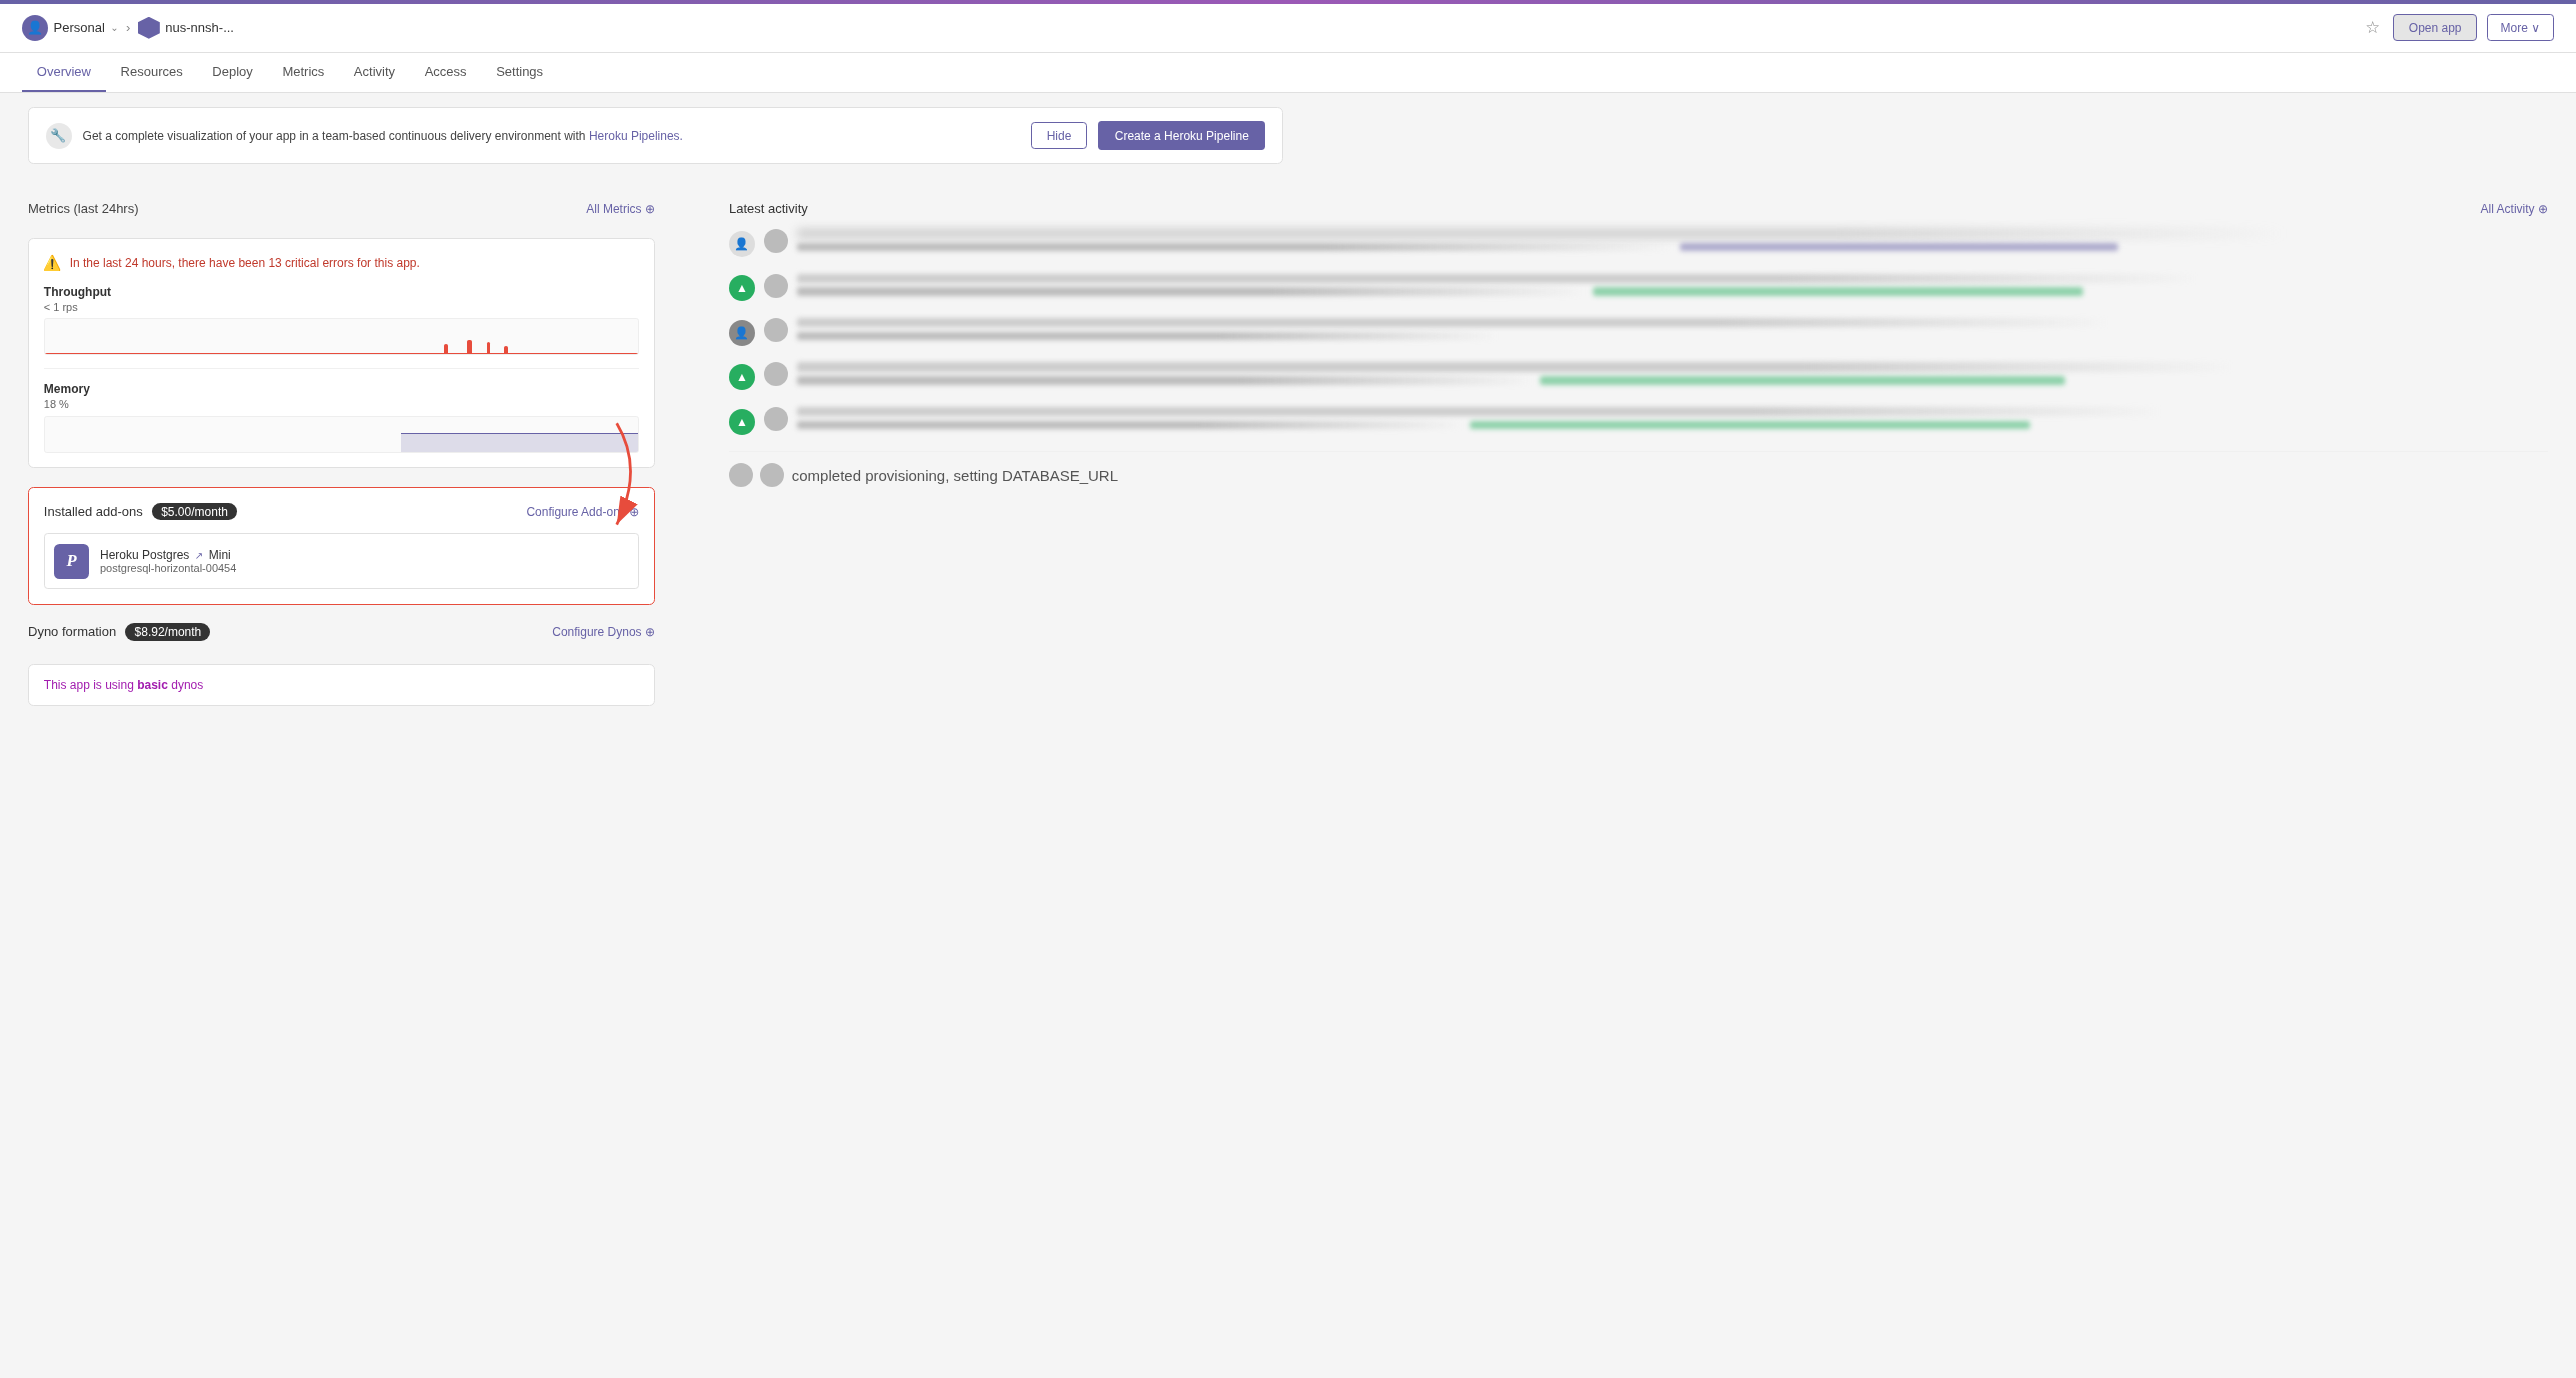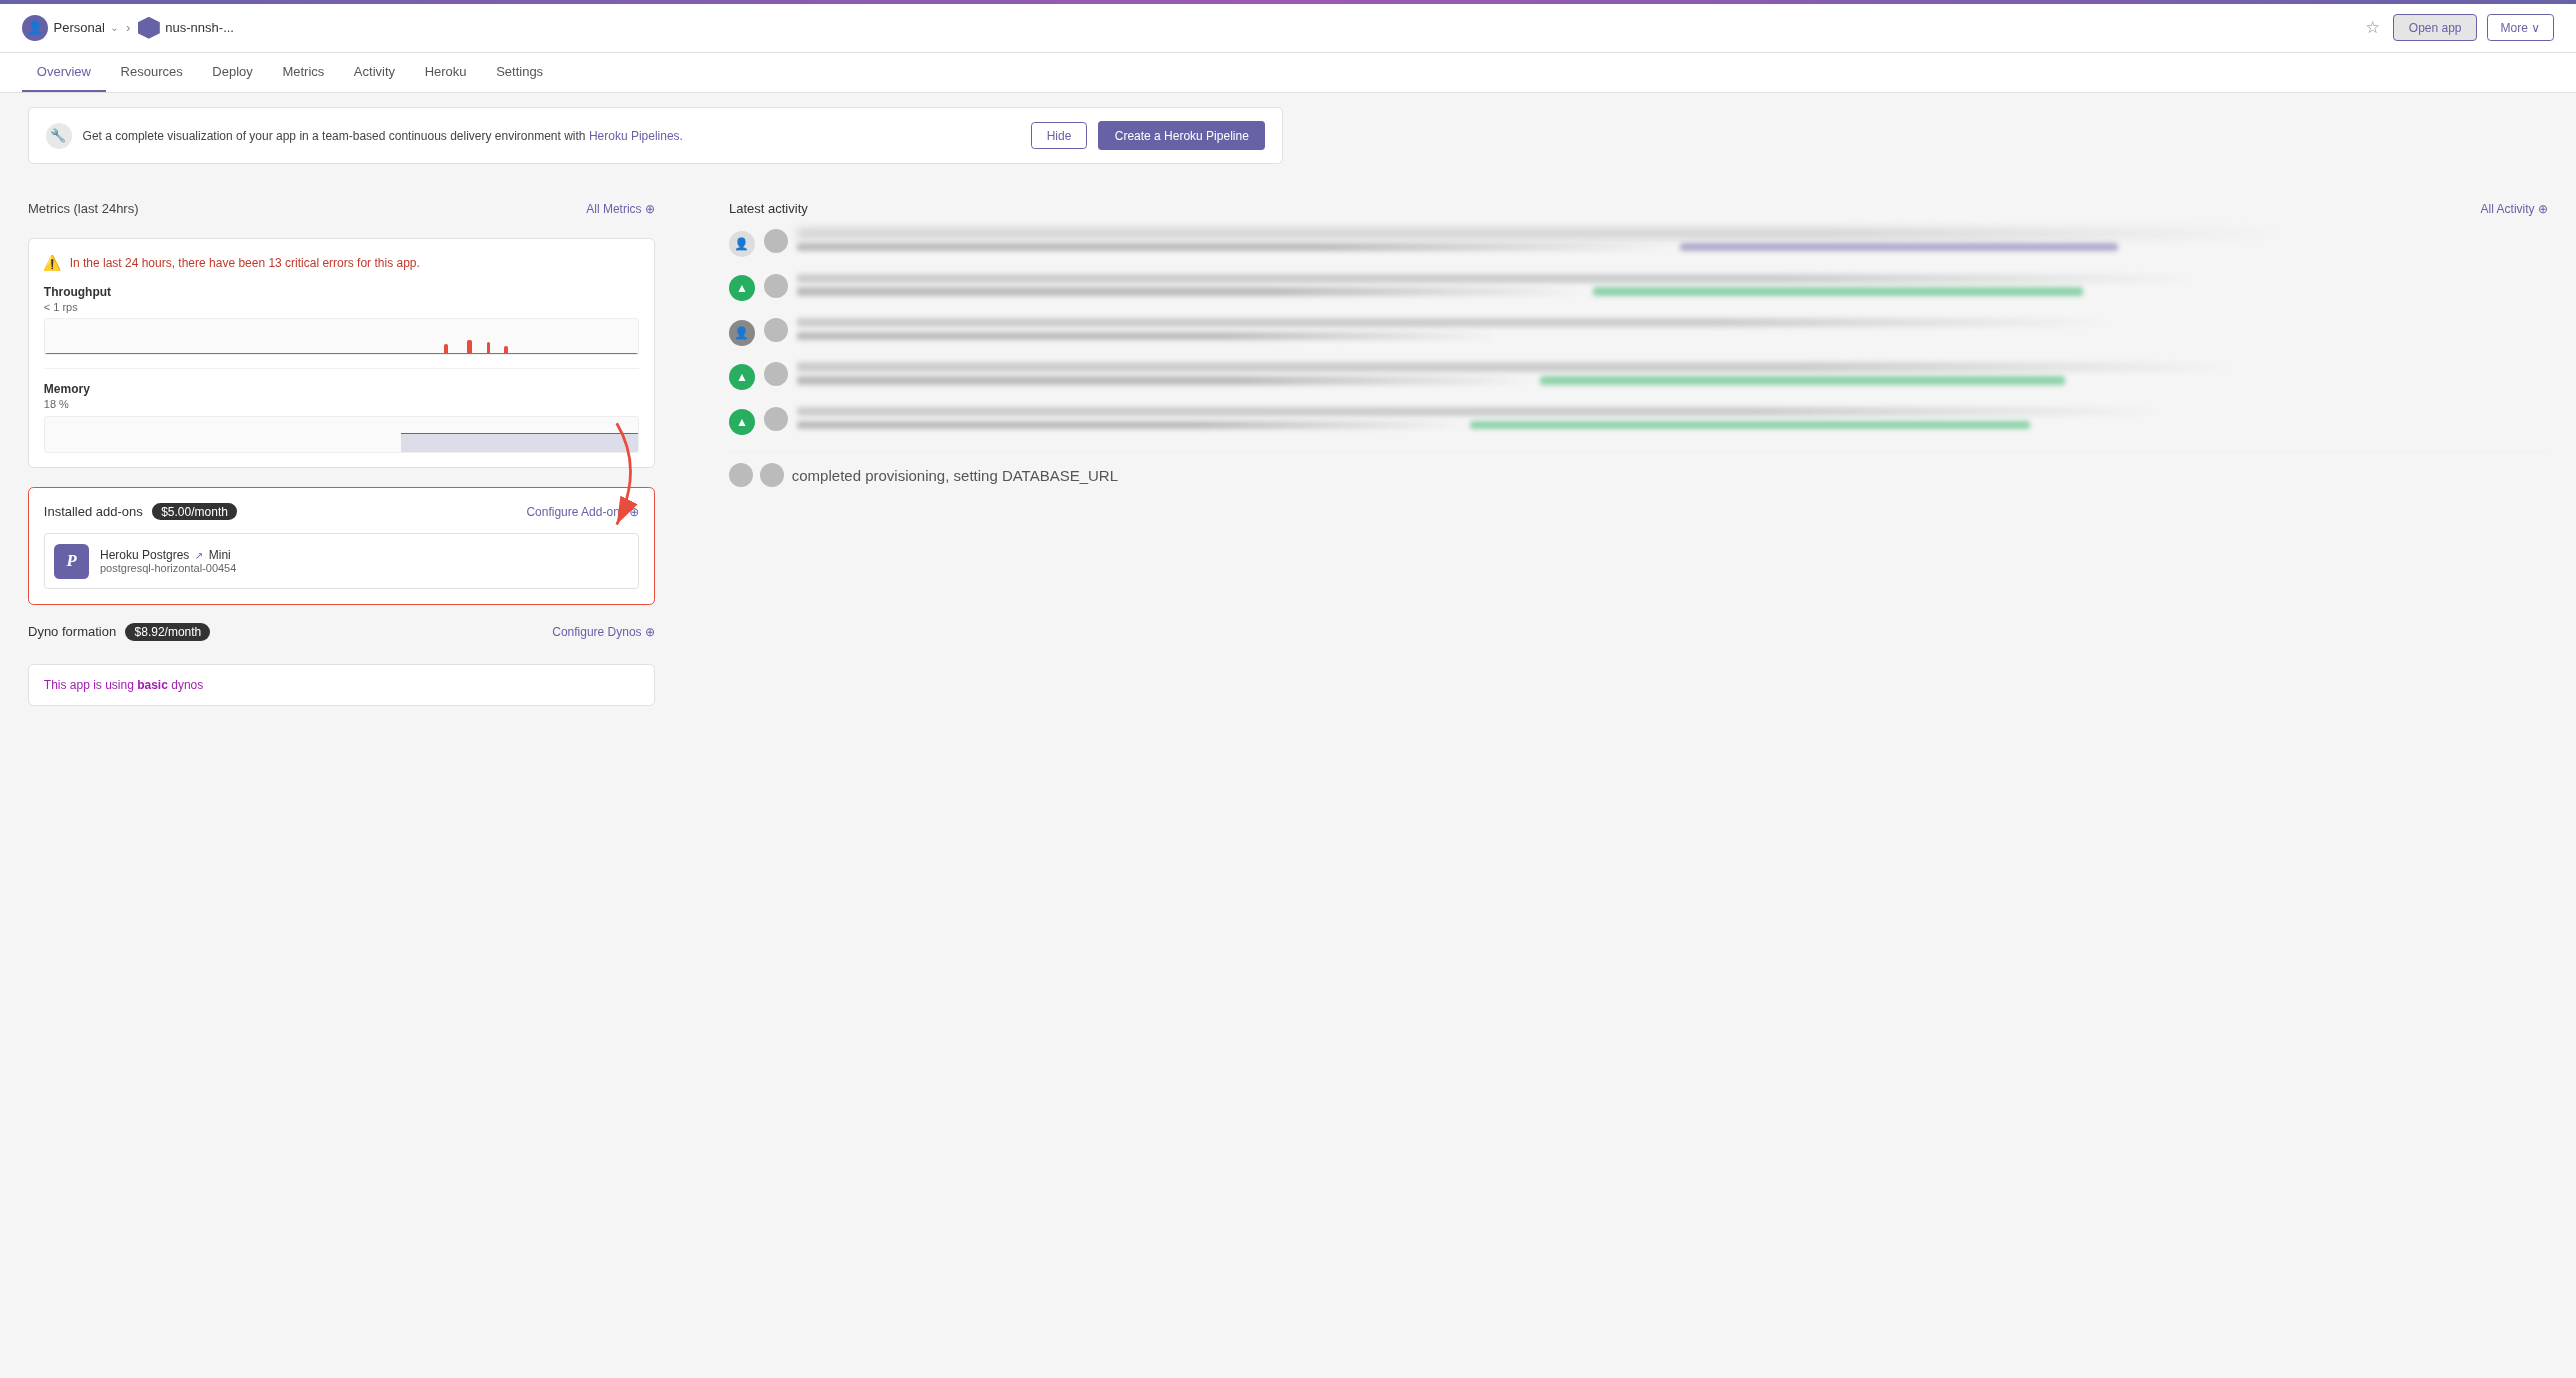--- a/index.html
+++ b/index.html
@@ -386,21 +386,21 @@
     </div>
   </div>
 </div>
 
 <div class="nav-tabs">
   <a class="nav-tab active">Overview</a>
   <a class="nav-tab">Resources</a>
   <a class="nav-tab">Deploy</a>
   <a class="nav-tab">Metrics</a>
   <a class="nav-tab">Activity</a>
-  <a class="nav-tab">Heroku</a>
+  <a class="nav-tab">Access</a>
   <a class="nav-tab">Settings</a>
 </div>
 
 <div class="full-banner">
   <div class="banner" style="max-width: 1255px;">
     <div class="banner-icon">🔧</div>
     <div class="banner-text">
       <span>Get a complete visualization of your app in a team-based continuous delivery environment with</span>
       <a class="banner-link" href="#">Heroku Pipelines.</a>
     </div>

